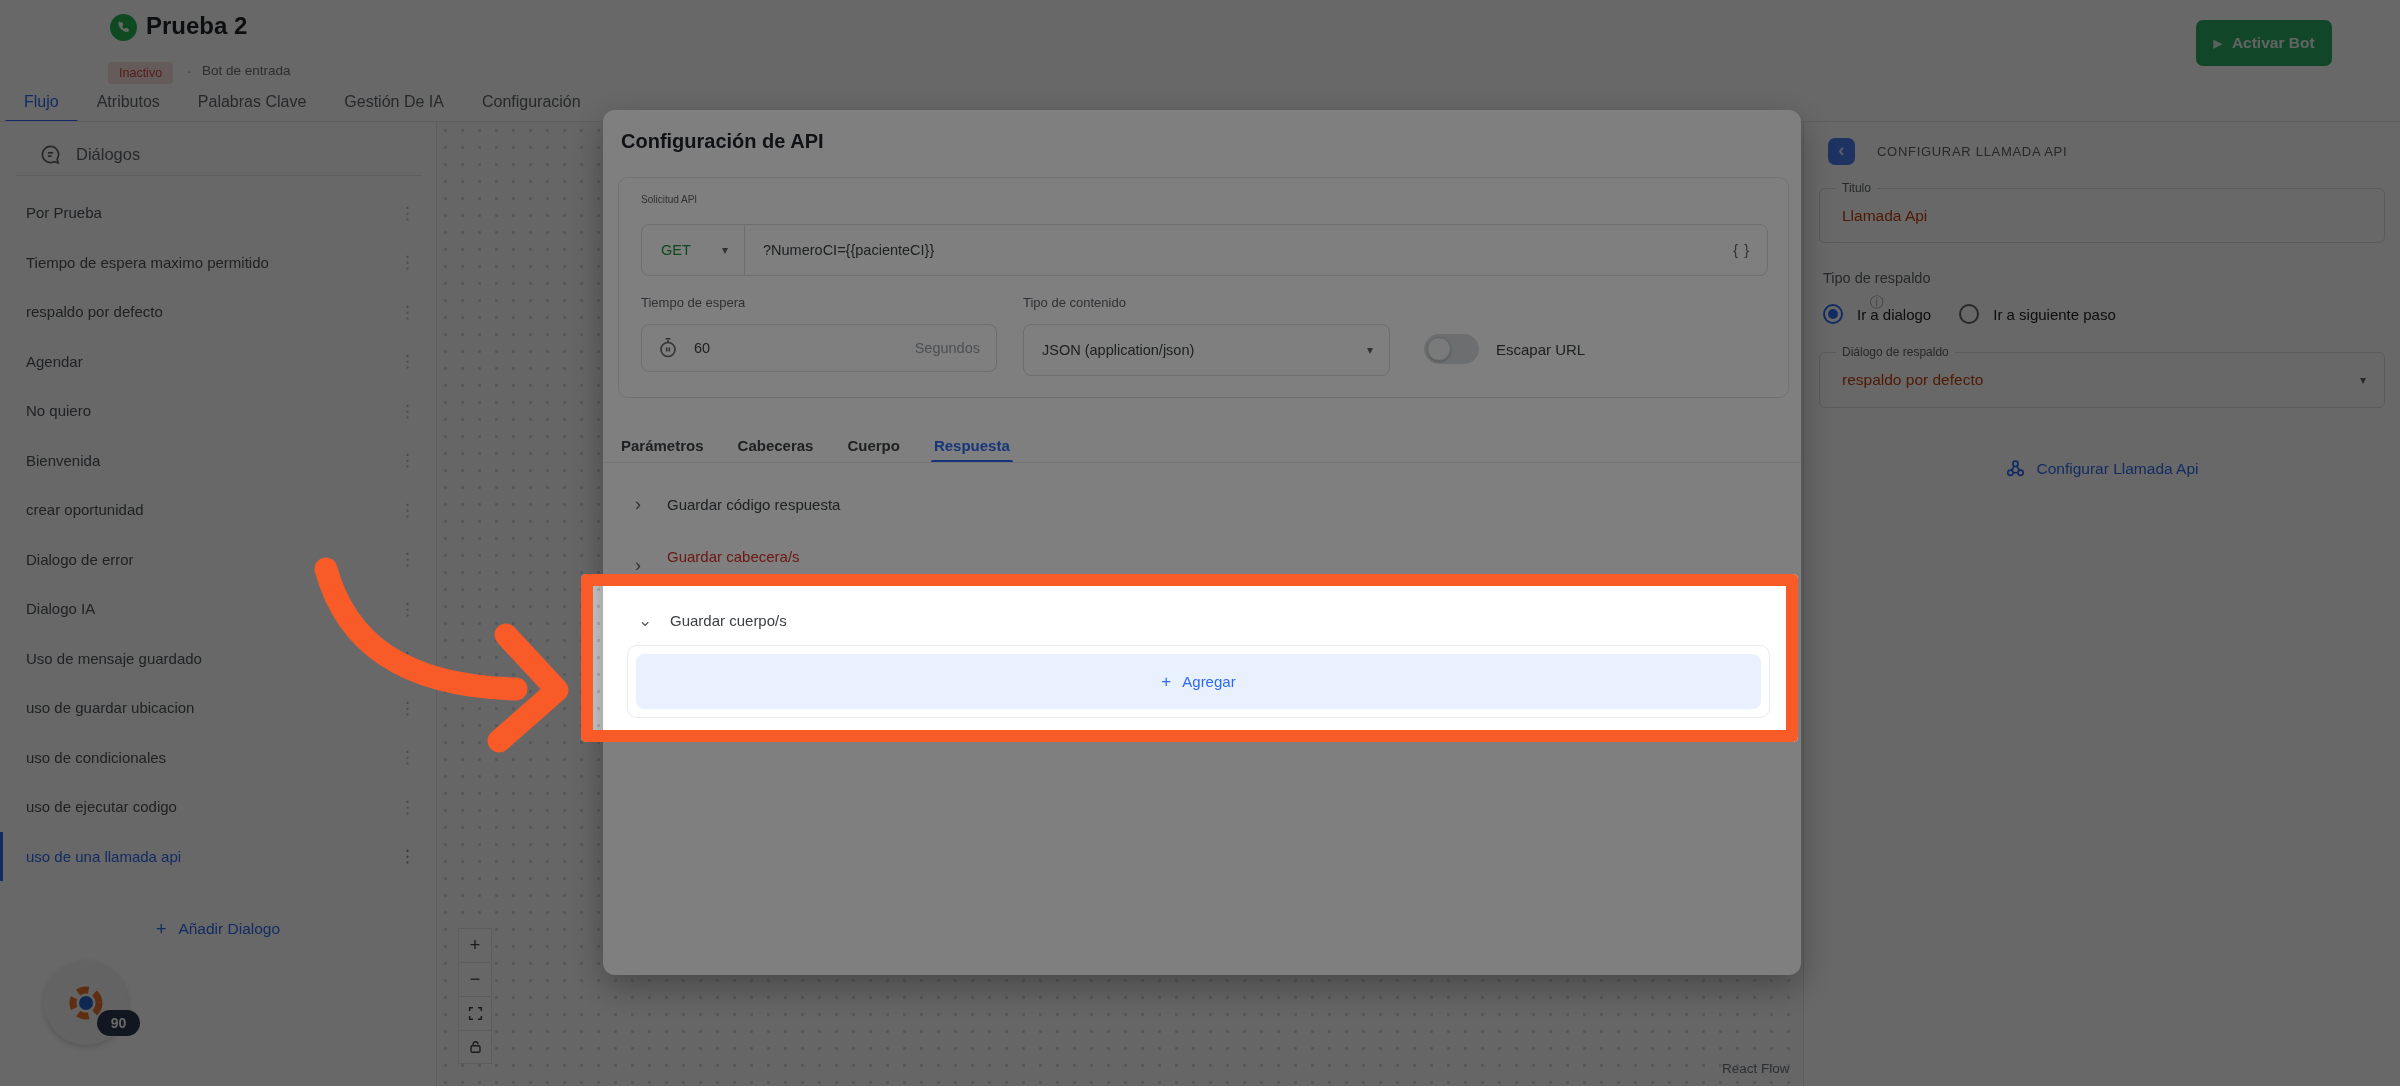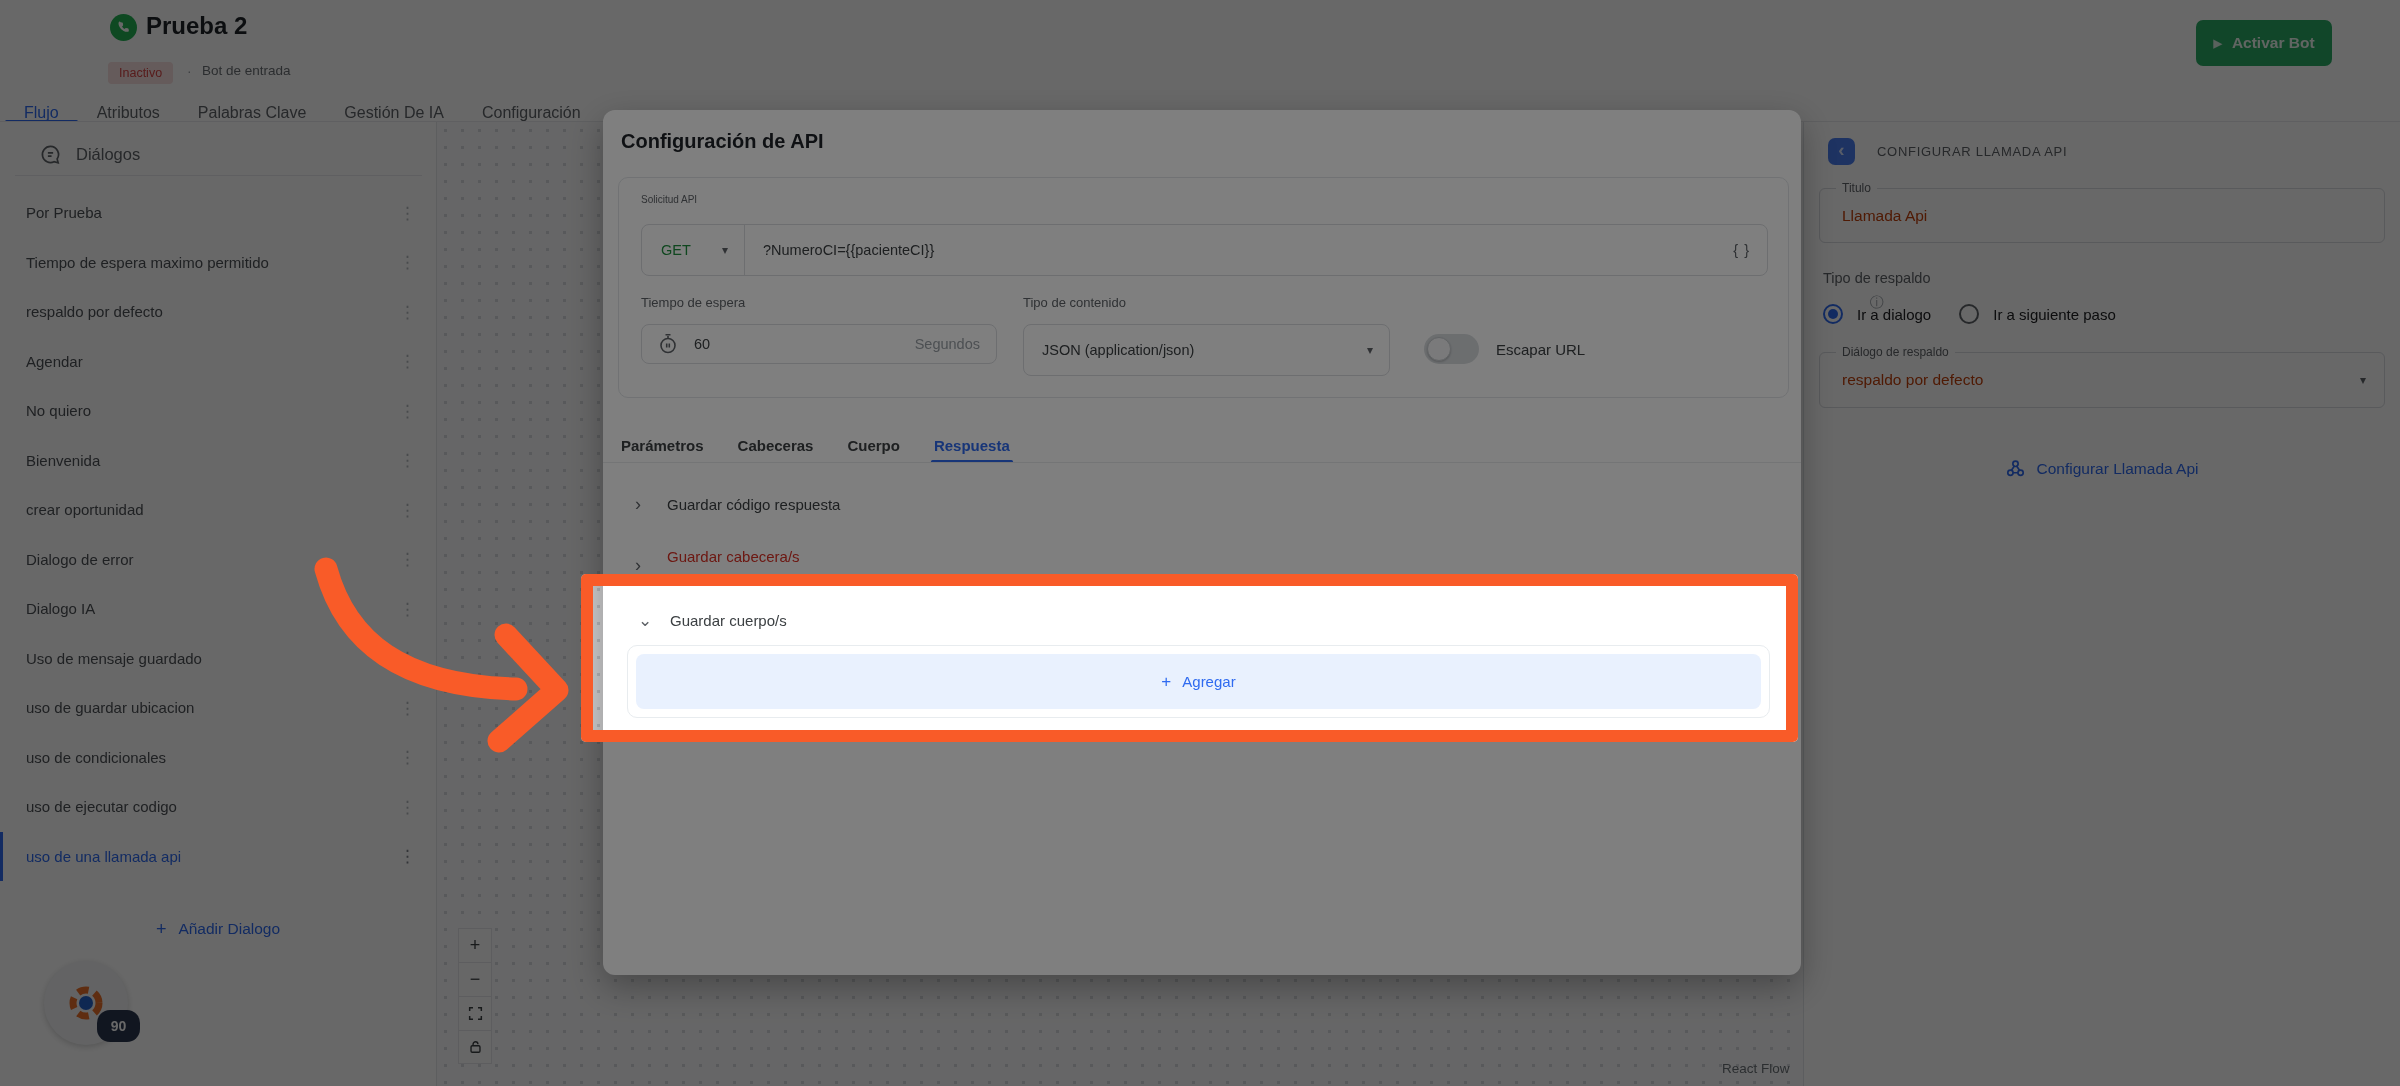--- a/index.html
+++ b/index.html
@@ -16,39 +16,39 @@
   .bot-title { left:84px; top:12px; font-size:24px; font-weight:700; color:#1f2328; }
   .status-pill { left:46px; top:62px; background:#f7dede; color:#d64545; font-size:12.5px; padding:4px 11px; border-radius:4px; }
   .hdr-dot { left:125px; top:63px; color:#9aa0a6; font-size:14px; }
   .bot-type { left:140px; top:63px; color:#6b7075; font-size:13.5px; }
   .activate-btn { left:2134px; top:20px; width:136px; height:46px; background:#2bab66; border-radius:7px; display:flex; align-items:center; justify-content:center; gap:10px; color:#eef7f1; font-size:15.5px; font-weight:600; cursor:pointer; }
   .activate-btn .play { font-size:11px; color:#d9efe3; }
 
   
   .nav-tabs { left:5px; top:93px; height:29px; display:flex; }
   .nav-tabs-border { left:0; top:121px; width:2400px; height:1px; background:#e8eaed; }
-  .nav-tab { position:relative; padding:0 19px; font-size:16px; color:#5f6368; display:flex; align-items:flex-end; cursor:pointer; }
+  .nav-tab { position:relative; padding:0 19px; font-size:16px; color:#5f6368; display:flex; align-items:flex-start; cursor:pointer; }
   .nav-tab.active { color:#2f6bf0; }
   .nav-tab.active::after { content:""; position:absolute; left:0; right:0; bottom:-1px; height:3px; background:#2f6bf0; border-radius:2px; }
 
   
   .sidebar { left:0; top:122px; width:437px; height:964px; background:#fff; border-right:1px solid #e4e6e9; }
   .sb-head { position:absolute; left:40px; top:22px; display:flex; align-items:center; gap:15px; color:#5f6368; font-size:16.5px; }
   .sb-divider { position:absolute; left:15px; right:14px; top:53px; height:1px; background:#e8eaed; }
   .sb-list { position:absolute; left:0; top:66px; width:100%; }
   .sb-item { position:relative; height:49.5px; display:flex; align-items:center; padding-left:26px; padding-right:16px; font-size:15px; color:#4d5156; cursor:pointer; }
   .sb-item .kebab { position:absolute; right:20px; top:50%; transform:translateY(-50%); color:#b4b8bd; font-size:17px; letter-spacing:0; }
   .sb-item.selected { color:#2f6bf0; border-left:3px solid #2f6bf0; padding-left:23px; }
   .sb-item.selected .kebab { color:#7e828a; }
   .add-dialog { position:absolute; left:0; top:792px; width:100%; height:30px; display:flex; align-items:center; justify-content:center; gap:12px; color:#2f6bf0; font-size:15.5px; cursor:pointer; }
   .add-dialog .plus { font-size:18px; }
 
   
   .feedback-widget { left:44px; top:961px; width:84px; height:84px; border-radius:50%; background:#f2f3f5; box-shadow:0 2px 6px rgba(0,0,0,.18); display:flex; align-items:center; justify-content:center; }
-  .feedback-count { left:97px; top:1010px; min-width:43px; height:32px; border-radius:13px; background:#2b3750; color:#fff; font-size:14px; font-weight:700; display:flex; align-items:center; justify-content:center; padding:0 10px; }
+  .feedback-count { left:97px; top:1010px; min-width:43px; height:26px; border-radius:13px; background:#2b3750; color:#fff; font-size:14px; font-weight:700; display:flex; align-items:center; justify-content:center; padding:0 10px; }
 
   
   .canvas { left:437px; top:122px; width:1963px; height:964px; background:#fafbfc;
     background-image:radial-gradient(#d8dbdf 1.6px, transparent 1.7px); background-size:17px 17px; }
   .rf-controls { left:458px; top:928px; width:34px; display:flex; flex-direction:column; }
   .rf-btn { width:34px; height:34px; background:#fdfdfd; border:1px solid #e3e5e8; border-bottom:none; display:flex; align-items:center; justify-content:center; color:#3c4043; font-size:18px; cursor:pointer; }
   .rf-btn:last-child { border-bottom:1px solid #e3e5e8; }
   .flow-node { left:1531px; top:900px; width:259px; height:157px; background:#fff; border:1px solid #dcdfe3; border-radius:8px; }
   .rf-attribution { left:1722px; top:1061px; font-size:13.5px; color:#6b7177; }
 
@@ -59,21 +59,21 @@
   .req-card { position:absolute; left:15px; top:67px; width:1171px; height:221px; border:1px solid #e2e5e9; border-radius:10px; }
   .req-label { position:absolute; left:22px; top:16px; font-size:10px; color:#5f6368; }
   .req-group { position:absolute; left:22px; top:46px; width:1127px; height:52px; border:1px solid #dadce0; border-radius:8px; display:flex; align-items:center; }
   .method { width:102px; display:flex; align-items:center; justify-content:space-between; padding:0 16px 0 19px; cursor:pointer; }
   .method-name { color:#1e8e3e; font-size:14.5px; }
   .caret { color:#5f6368; font-size:12px; }
   .vdiv { width:1px; height:100%; background:#dadce0; }
   .url-input { flex:1; border:none; outline:none; background:transparent; font-family:"Liberation Sans",sans-serif; font-size:14.5px; color:#3c4043; padding:0 18px; }
   .braces-btn { padding-right:17px; color:#5f6368; font-size:14.5px; letter-spacing:1px; cursor:pointer; }
   .field-label { position:absolute; font-size:13px; color:#5f6368; }
-  .timeout-box { position:absolute; left:22px; top:146px; width:356px; height:40px; border:1px solid #dadce0; border-radius:8px; display:flex; align-items:center; padding:0 16px; gap:16px; }
+  .timeout-box { position:absolute; left:22px; top:146px; width:356px; height:48px; border:1px solid #dadce0; border-radius:8px; display:flex; align-items:center; padding:0 16px; gap:16px; }
   .timeout-val { flex:1; border:none; outline:none; background:transparent; font-family:"Liberation Sans",sans-serif; font-size:14.5px; color:#3c4043; min-width:0; }
   .timeout-unit { color:#9aa0a6; font-size:14.5px; }
   .ctype-box { position:absolute; left:404px; top:146px; width:367px; height:52px; border:1px solid #dadce0; border-radius:8px; display:flex; align-items:center; justify-content:space-between; padding:0 16px 0 18px; cursor:pointer; font-size:14.5px; color:#3c4043; }
   .toggle-row { position:absolute; left:805px; top:156px; display:flex; align-items:center; gap:17px; }
   .toggle { width:55px; height:30px; border-radius:15px; background:#d8dcdf; position:relative; cursor:pointer; }
   .toggle-knob { position:absolute; left:3px; top:3px; width:24px; height:24px; border-radius:50%; background:#f4f5f6; border:1px solid #c3c7cb; box-shadow:0 1px 2px rgba(0,0,0,.2); }
   .toggle-label { font-size:15px; color:#3c4043; }
 
   .modal-tabs { position:absolute; left:0; top:318px; height:35px; display:flex; padding-left:1px; }
   .modal-tabs-border { position:absolute; left:0; top:352px; width:100%; height:1px; background:#e8eaed; }

